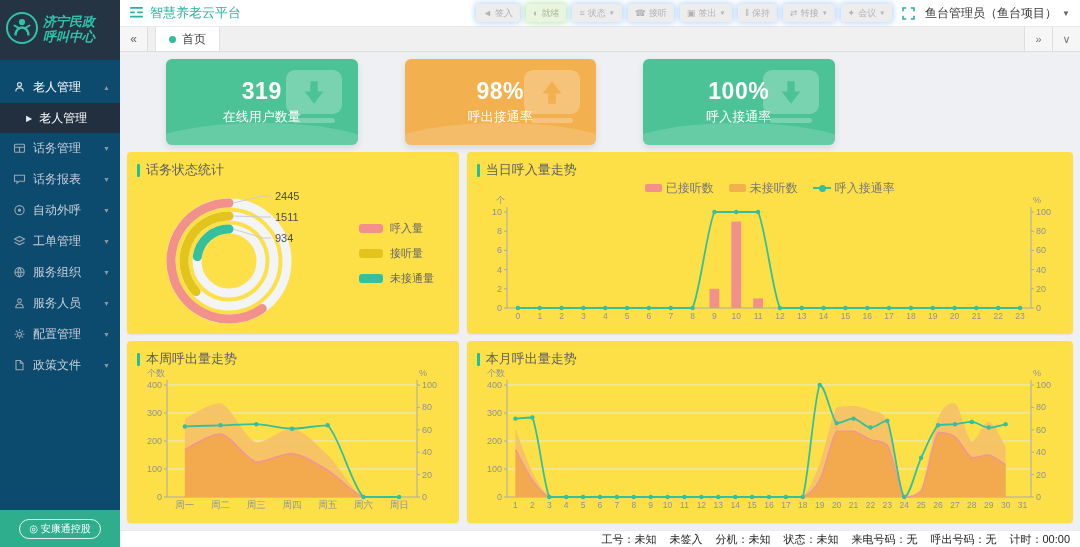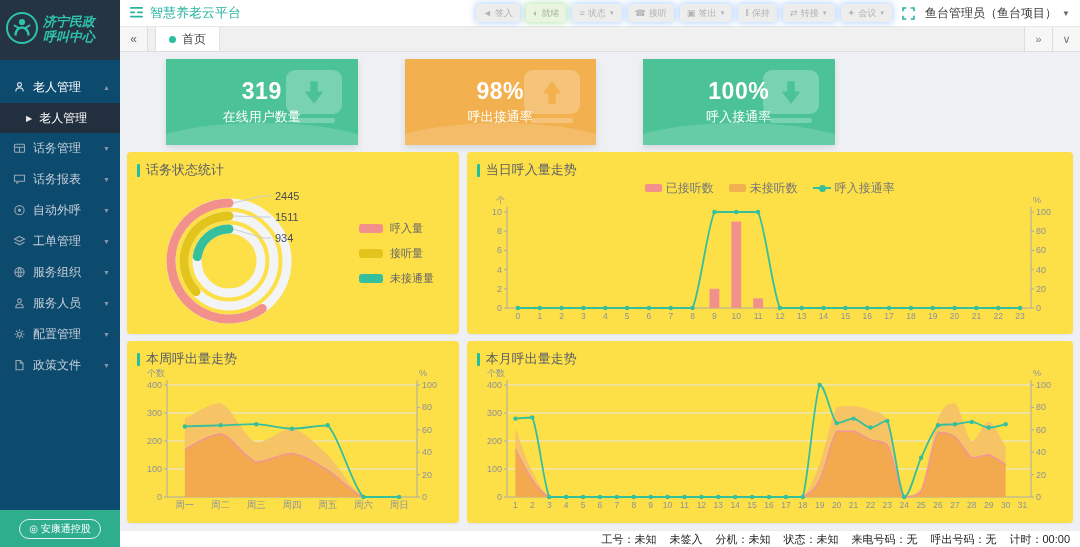--- a/index.html
+++ b/index.html
@@ -39,21 +39,21 @@
   .tabbar { height:25px; background:#f0f0f0; border-bottom:1px solid #ddd; display:flex; align-items:stretch; flex:0 0 25px; }
   .tab-nav { width:28px; display:flex; align-items:center; justify-content:center; color:#666; font-size:12px; background:#f6f6f6; border-right:1px solid #ddd; cursor:pointer; }
   .tab { background:#fff; display:flex; align-items:center; gap:6px; padding:0 13px; font-size:12px; color:#444;
     border-right:1px solid #e2e2e2; border-left:1px solid #e2e2e2; margin-left:7px; cursor:pointer; }
   .tab-dot { width:7px; height:7px; border-radius:50%; background:#2fbf9a; }
   .tab-right { margin-left:auto; display:flex; }
   .tab-nav-r { width:28px; display:flex; align-items:center; justify-content:center; color:#777; font-size:11px; border-left:1px solid #ddd; cursor:pointer; background:#f6f6f6; }
 
   .content { flex:1; padding:7px; display:flex; flex-direction:column; gap:7px; background:#eef0f4; min-height:0; }
   .cards { display:grid; grid-template-columns:repeat(4,1fr); gap:8px; height:86px; flex:0 0 86px; }
-  .card { border-radius:0; position:relative; color:#fff; display:flex; flex-direction:column; align-items:center; justify-content:center; overflow:hidden; box-shadow:0 3px 7px rgba(0,0,0,.10);margin-left:39px; }
+  .card { border-radius:6px; position:relative; color:#fff; display:flex; flex-direction:column; align-items:center; justify-content:center; overflow:hidden; box-shadow:0 3px 7px rgba(0,0,0,.10);margin-left:39px; }
   .card::after { content:""; position:absolute; left:-15%; bottom:-40px; width:130%; height:62px; background:rgba(255,255,255,.15); border-radius:50%; }
   .card-value { font-size:23px; font-weight:bold; z-index:2; letter-spacing:.5px; }
   .card-label { font-size:13px; margin-top:3px; z-index:2; }
   .card-iconbox { position:absolute; right:16px; top:11px; width:56px; height:44px; border-radius:9px; background:rgba(255,255,255,.25); display:flex; align-items:center; justify-content:center; z-index:1; }
   .card-iconbox::after { content:""; position:absolute; bottom:-9px; left:7px; right:7px; height:5px; background:rgba(255,255,255,.25); border-radius:3px; }
   .card-iconbox.bare, .card-iconbox.bare::after { background:transparent; }
 
   .rows { flex:1; display:flex; flex-direction:column; gap:7px; min-height:0; }
   .panel-row { display:grid; grid-template-columns:338fr 618fr; gap:8px; flex:1; min-height:0; }
   .panel { background:#fde047; border-radius:4px; box-shadow:0 1px 2px rgba(0,0,0,.06); padding:8px 10px; display:flex; flex-direction:column; min-width:0; overflow:hidden; }

